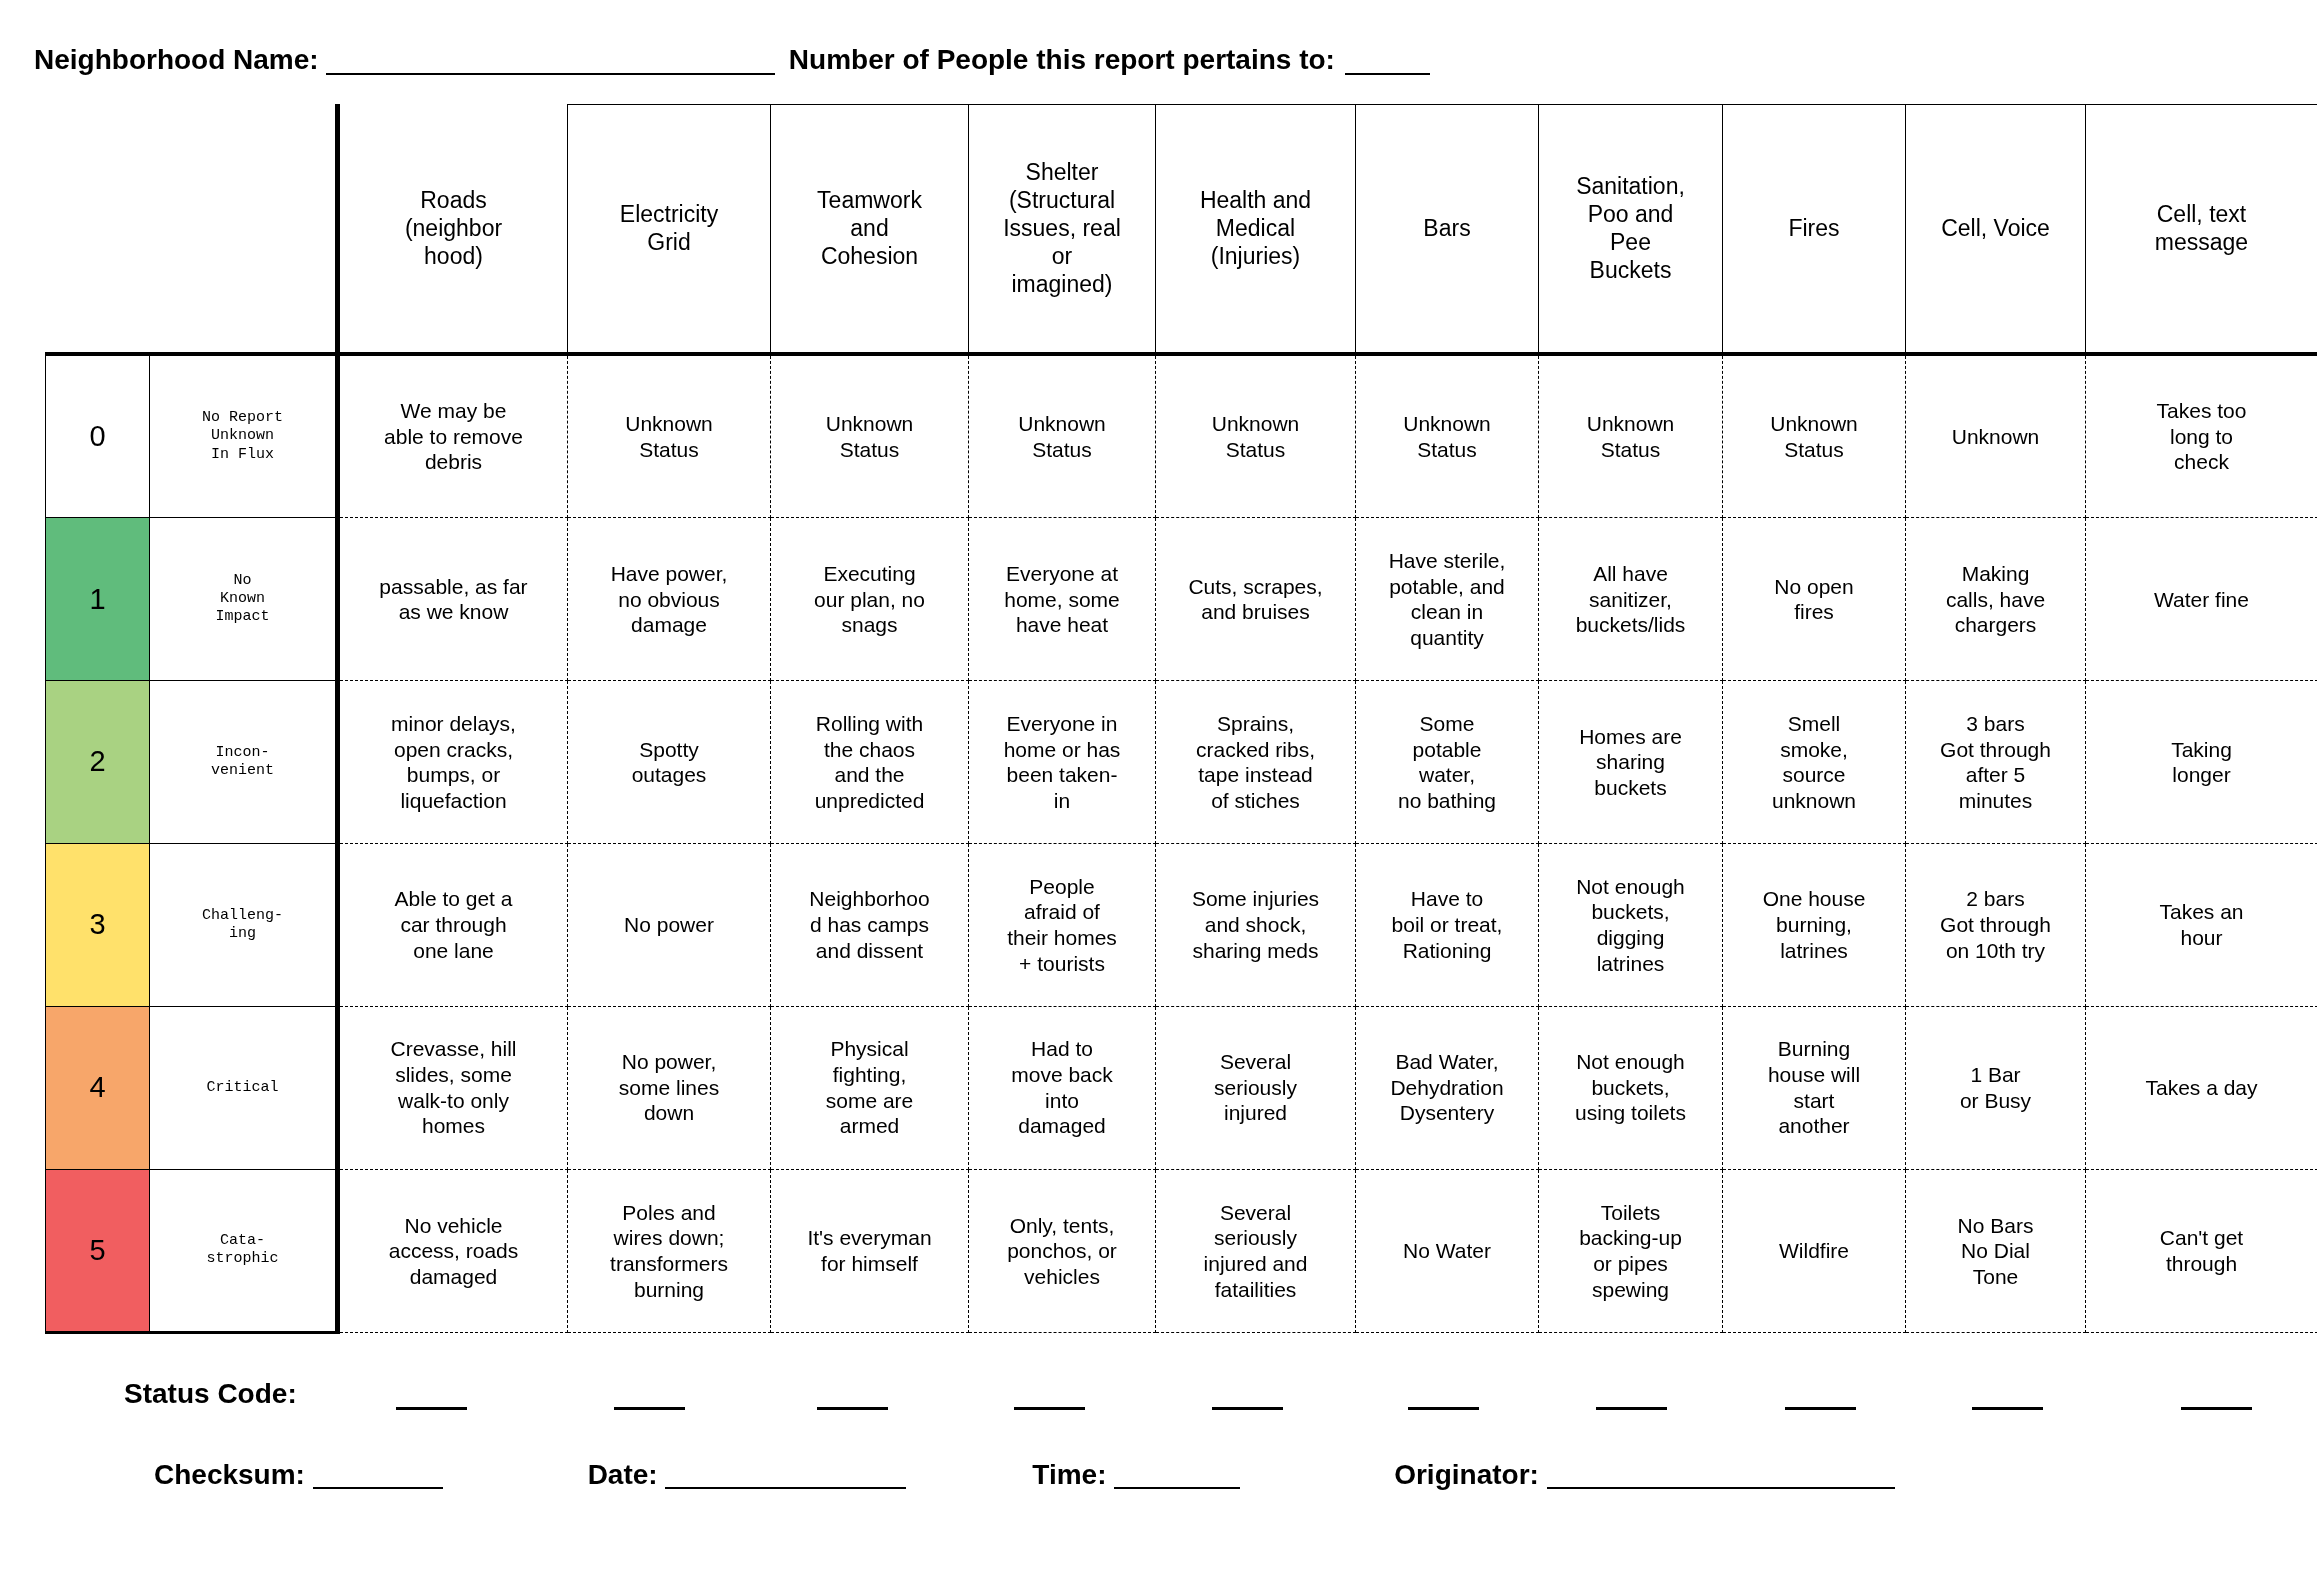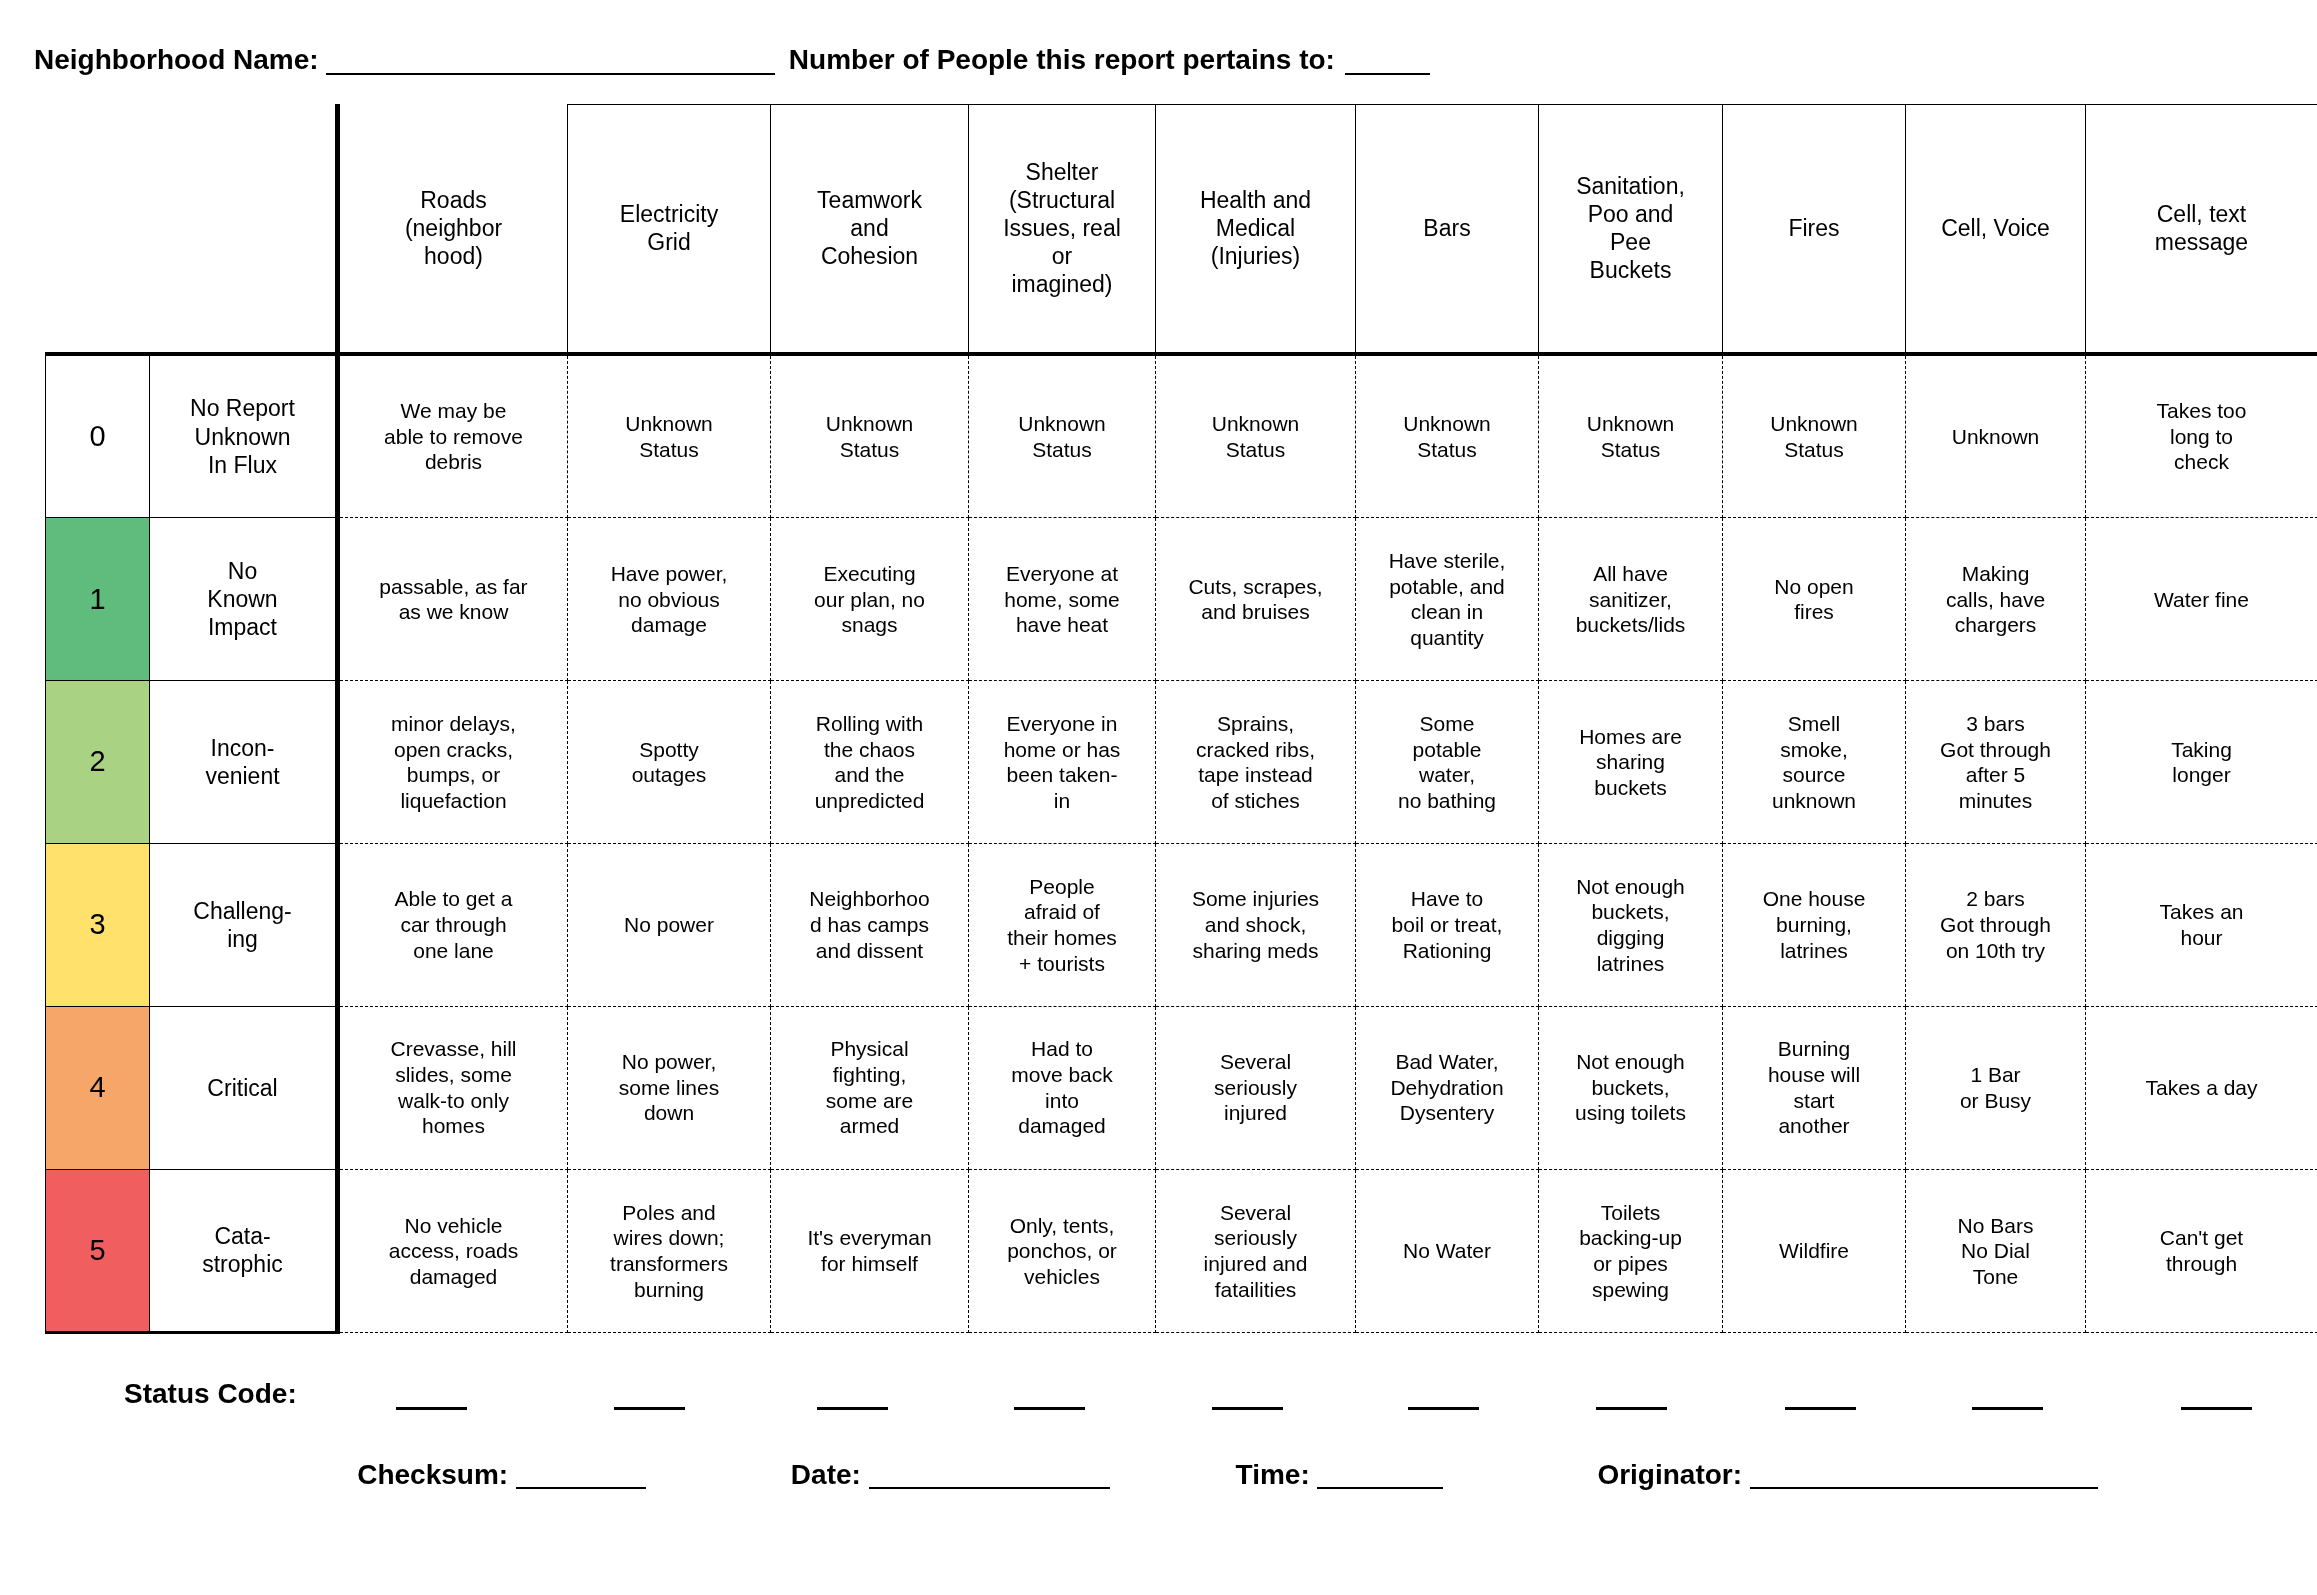--- a/index.html
+++ b/index.html
@@ -38,40 +38,40 @@
   }
   th.empty{border:none;border-bottom:4.8px solid #000;}
   th.open{ 
     border-top:none;border-left:5.8px solid #000;
     border-right:1.9px solid #000;border-bottom:4.8px solid #000;
     font-weight:normal;font-size:23px;
   }
   td.num{
     border:1.9px solid #000;font-size:29px;height:158px;
   }
-  td.lbl{border:1.9px solid #000;font-size:23px;}
+  td.lbl{border:1.9px solid #000;font-size:15px;font-family:Liberation Mono, monospace;}
   td.dc{border:1.9px dashed #000;font-size:21px;}
   td.tl{border-left:5.8px solid #000;}
   tr.last td.num,tr.last td.lbl{border-bottom:3.9px solid #000;}
 
   
   .status-row{
     display:flex;align-items:flex-end;
     margin:44px 0 0 45px;width:2273px;
     font-size:28px;font-weight:bold;gap:28px;
   }
   .status-label-slot{width:293px;display:flex;justify-content:flex-end;padding-right:5.8px;box-sizing:border-box;}
   .slot{display:flex;justify-content:center;align-items:flex-end;box-sizing:border-box;}
   .sblank{display:inline-block;width:71px;height:27px;border-bottom:3.9px solid #000;}
 
   
   .sig-row{
     display:flex;align-items:flex-end;
     margin:48px 16px 0 154px;
-    font-size:28px;font-weight:bold;white-space:nowrap;justify-content:center;
+    font-size:28px;font-weight:bold;white-space:nowrap;
   }
   .sig-blank{display:inline-block;border-bottom:2.9px solid #000;height:29px;margin:0 0 1.9px 7.7px;}
   .b-checksum{width:130px;margin-right:145px;}
   .b-date{width:241px;margin-right:126px;}
   .b-time{width:126px;margin-right:154px;}
   .b-originator{width:348px;}
 </style>
 </head>
 <body>
 

